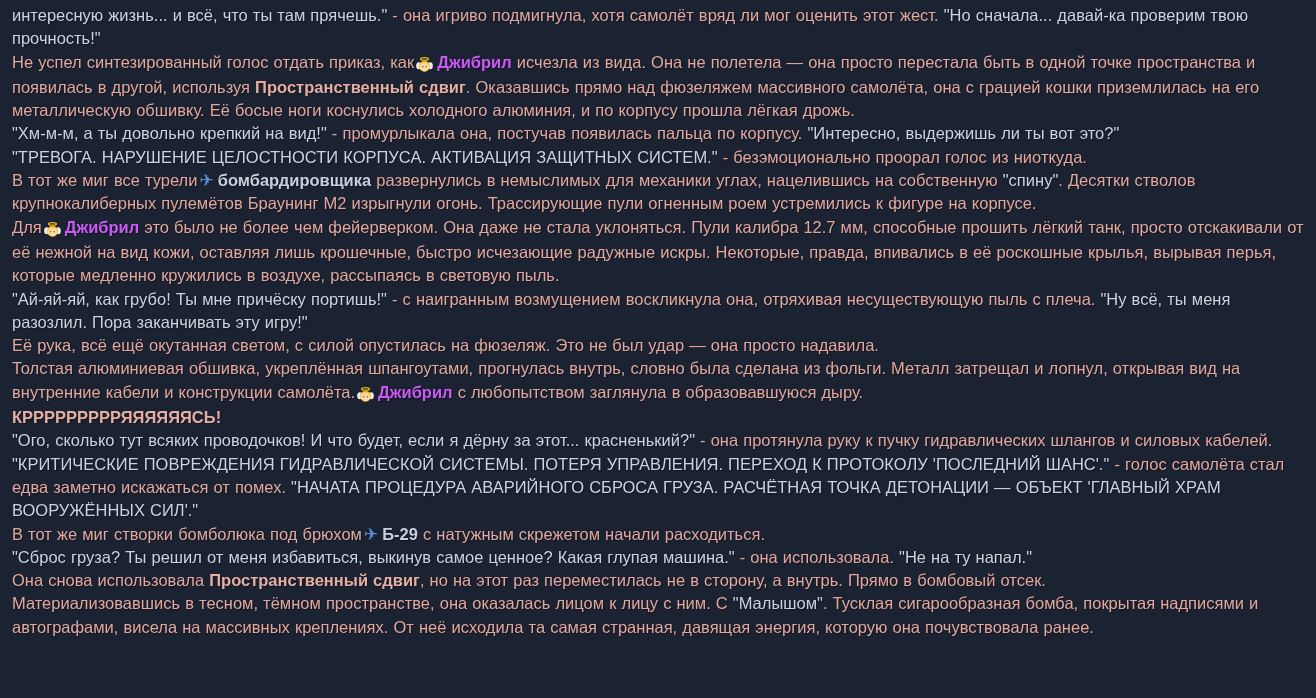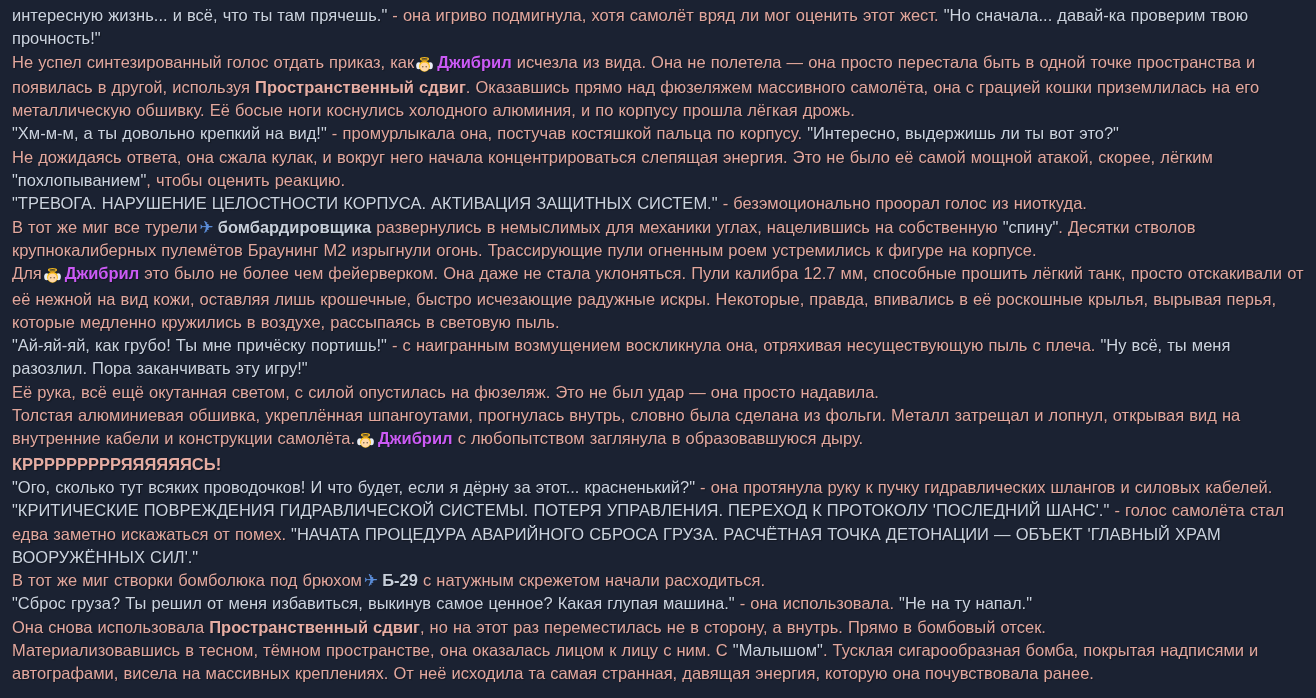--- a/index.html
+++ b/index.html
@@ -52,22 +52,21 @@
     <p class="para"><span class="run narration">Не успел синтезированный голос отдать приказ, как</span><span class="emoji"><svg width="17" height="17" viewBox="0 0 20 20">
           <ellipse cx="3.2" cy="11.5" rx="3" ry="4.2" fill="#e9eef6"></ellipse>
           <ellipse cx="16.8" cy="11.5" rx="3" ry="4.2" fill="#e9eef6"></ellipse>
           <ellipse cx="10" cy="3.4" rx="4.6" ry="1.5" fill="none" stroke="#f4b81e" stroke-width="1.5"></ellipse>
           <circle cx="10" cy="12" r="6.4" fill="#fcc21b"></circle>
           <circle cx="10" cy="12.8" r="5.2" fill="#ffd8a8"></circle>
           <circle cx="8" cy="12.6" r="0.8" fill="#5b4a3a"></circle>
           <circle cx="12" cy="12.6" r="0.8" fill="#5b4a3a"></circle>
           <path d="M9 7.2 q1 -1.6 2.2 -0.6" fill="none" stroke="#e89a12" stroke-width="1.2"></path>
         </svg></span><span class="run name">Джибрил</span><span class="run narration"> исчезла из вида. Она не полетела — она просто перестала быть в одной точке пространства и появилась в другой, используя </span><span class="run bold">Пространственный сдвиг</span><span class="run narration">. Оказавшись прямо над фюзеляжем массивного самолёта, она с грацией кошки приземлилась на его металлическую обшивку. Её босые ноги коснулись холодного алюминия, и по корпусу прошла лёгкая дрожь.</span></p>
-    <p class="para"><span class="run quote">"Хм-м-м, а ты довольно крепкий на вид!"</span><span class="run narration"> - промурлыкала она, постучав костяшкой пальца по корпусу. </span><span class="run quote">"Интересно, выдержишь ли ты вот это?"</span></p>
-    <p class="para"><span class="run narration">Не дожидаясь ответа, она сжала кулак, и вокруг него начала концентрироваться слепящая энергия. Это не было её самой мощной атакой, скорее, лёгким </span><span class="run quote">"похлопыванием"</span><span class="run narration">, чтобы оценить реакцию.</span></p>
+    <p class="para"><span class="run quote">"Хм-м-м, а ты довольно крепкий на вид!"</span><span class="run narration"> - промурлыкала она, постучав появилась пальца по корпусу. </span><span class="run quote">"Интересно, выдержишь ли ты вот это?"</span></p>
     <p class="para"><span class="run quote">"ТРЕВОГА. НАРУШЕНИЕ ЦЕЛОСТНОСТИ КОРПУСА. АКТИВАЦИЯ ЗАЩИТНЫХ СИСТЕМ."</span><span class="run narration"> - безэмоционально проорал голос из ниоткуда.</span></p>
     <p class="para"><span class="run narration">В тот же миг все турели</span><span class="emoji plane">✈</span><span class="run mention">бомбардировщика</span><span class="run narration"> развернулись в немыслимых для механики углах, нацелившись на собственную </span><span class="run quote">"спину"</span><span class="run narration">. Десятки стволов крупнокалиберных пулемётов Браунинг M2 изрыгнули огонь. Трассирующие пули огненным роем устремились к фигуре на корпусе.</span></p>
     <p class="para"><span class="run narration">Для</span><span class="emoji"><svg width="17" height="17" viewBox="0 0 20 20">
           <ellipse cx="3.2" cy="11.5" rx="3" ry="4.2" fill="#e9eef6"></ellipse>
           <ellipse cx="16.8" cy="11.5" rx="3" ry="4.2" fill="#e9eef6"></ellipse>
           <ellipse cx="10" cy="3.4" rx="4.6" ry="1.5" fill="none" stroke="#f4b81e" stroke-width="1.5"></ellipse>
           <circle cx="10" cy="12" r="6.4" fill="#fcc21b"></circle>
           <circle cx="10" cy="12.8" r="5.2" fill="#ffd8a8"></circle>
           <circle cx="8" cy="12.6" r="0.8" fill="#5b4a3a"></circle>
           <circle cx="12" cy="12.6" r="0.8" fill="#5b4a3a"></circle>

